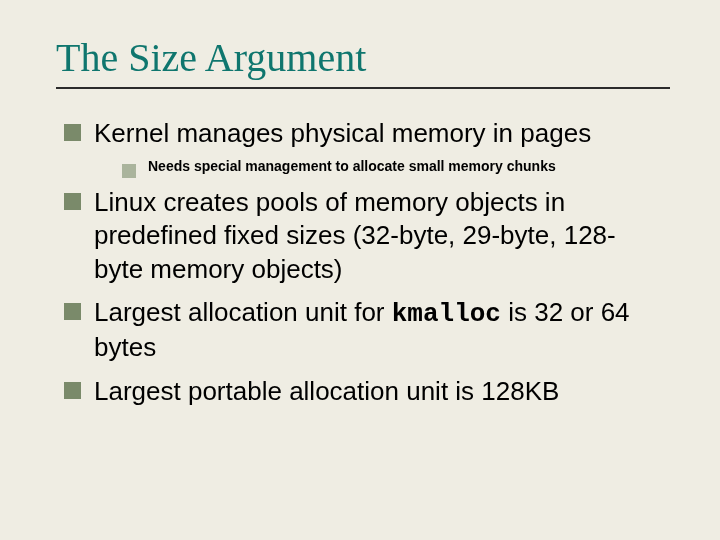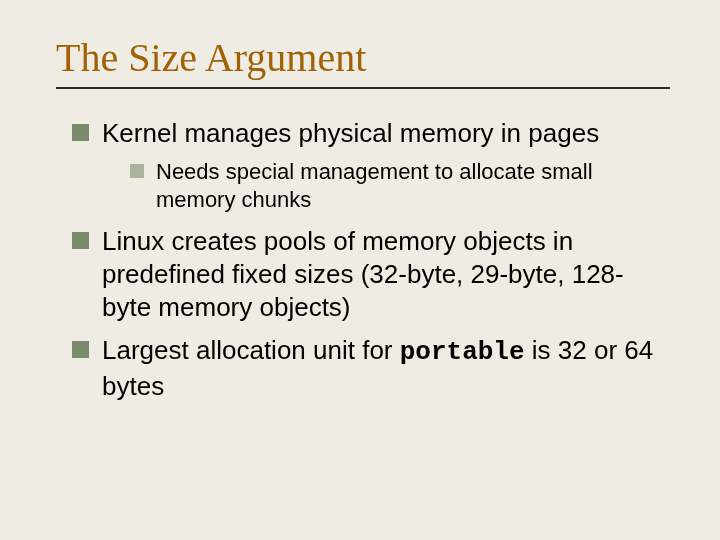--- a/index.html
+++ b/index.html
@@ -10,52 +10,53 @@
     color:#000;
     box-sizing:border-box;
     position:relative;
   }
   .slide{
     padding:34px 50px 30px 56px;
   }
   .title{
     font-family:"Times New Roman",Times,serif;
     font-size:40px;
-    color:#a16207;
+    color:#0f766e;
     margin:0 0 6px 0;
     font-weight:400;
   }
   .rule{
     border:none;
     border-top:2px solid #2b2b2b;
     margin:0 0 28px 0;
   }
   ul.lvl1{
     list-style:none;
-    margin:16px;padding:0;
+    margin:8px;padding:0;
     font-size:26px;
     line-height:1.28;
   }
   ul.lvl1 > li{
     position:relative;
     padding-left:30px;
     margin-bottom:10px;
   }
   ul.lvl1 > li::before{
     content:"";
     position:absolute;
     left:0;top:7px;
     width:17px;height:17px;
     background:#7a8a6a;
   }
   ul.lvl2{
     list-style:none;
     margin:8px 0 10px 0;
     padding:0 0 0 28px;
-    font-size:22px;
+    font-size:14px;
+    font-weight:bold;
   }
   ul.lvl2 > li{
     position:relative;
     padding-left:26px;
     margin-bottom:6px;
   }
   ul.lvl2 > li::before{
     content:"";
     position:absolute;
     left:0;top:6px;
@@ -78,16 +79,19 @@
       <ul class="lvl2">
         <li>
           <span>Needs special management to allocate small memory chunks</span>
         </li>
       </ul>
     </li>
     <li>
       <span>Linux creates pools of memory objects in predefined fixed sizes (32-byte, 29-byte, 128-byte memory objects)</span>
     </li>
     <li>
-      <span>Largest allocation unit for </span><span class="mono">portable</span><span> is 32 or 64 bytes</span>
+      <span>Largest allocation unit for </span><span class="mono">kmalloc</span><span> is 32 or 64 bytes</span>
+    </li>
+    <li>
+      <span>Largest portable allocation unit is 128KB</span>
     </li>
   </ul>
 </div>
 
 </body></html>

